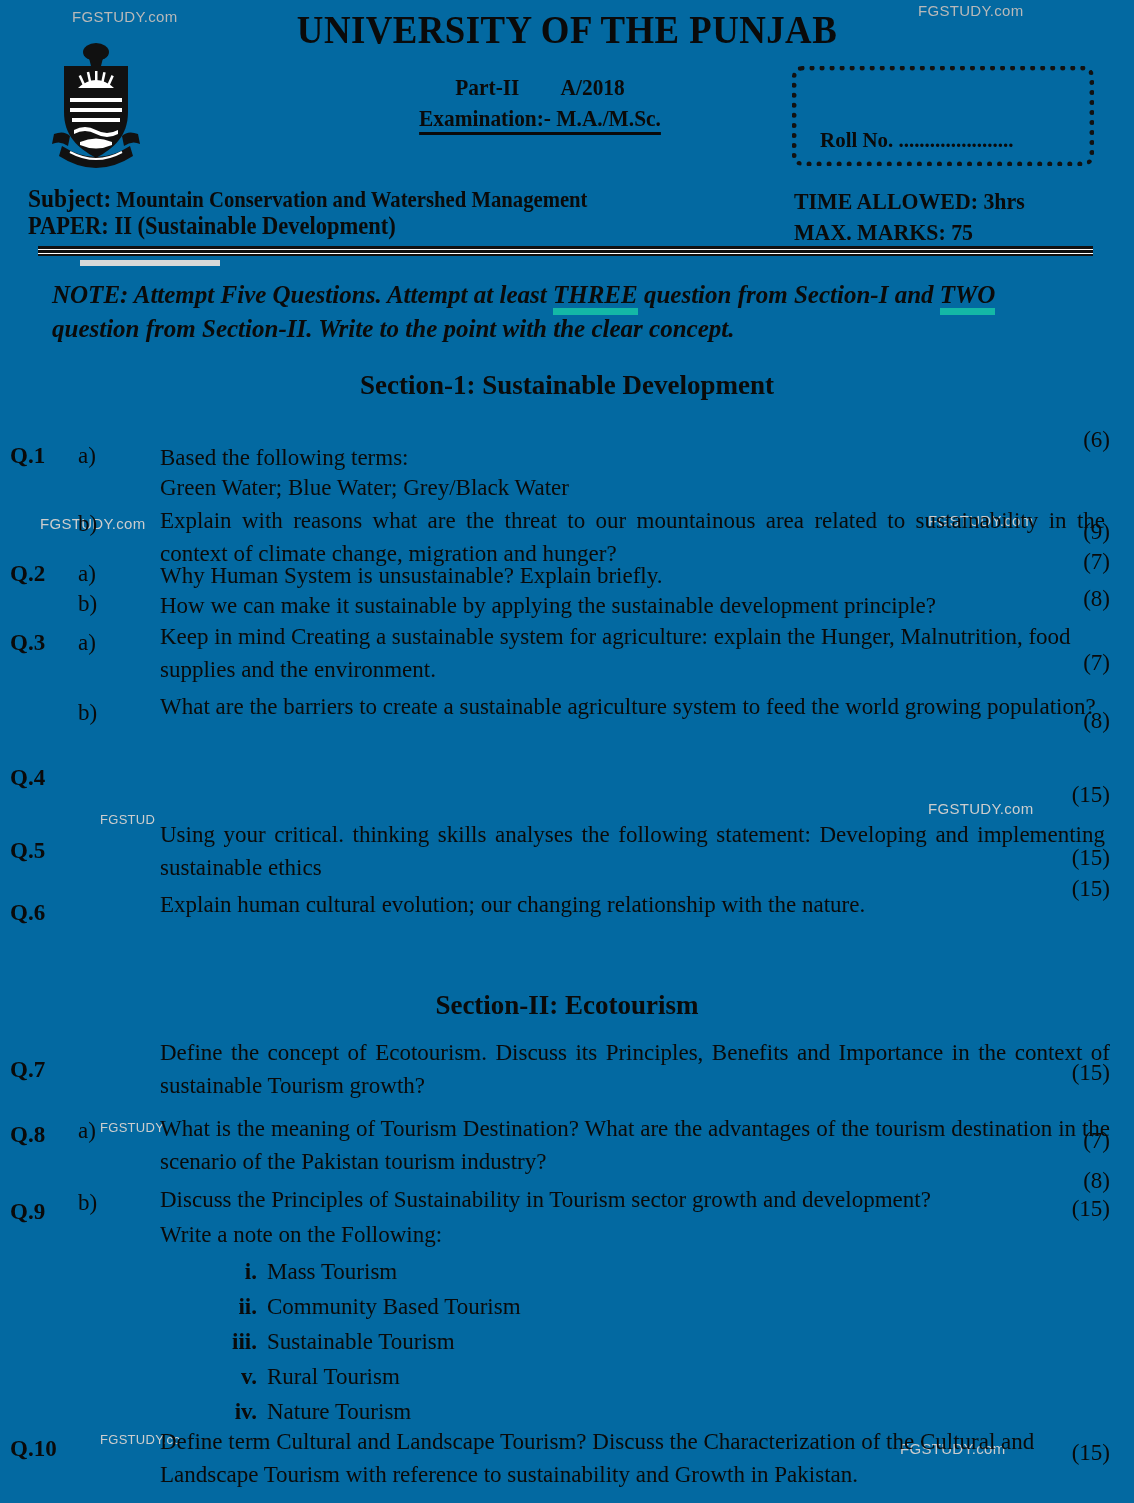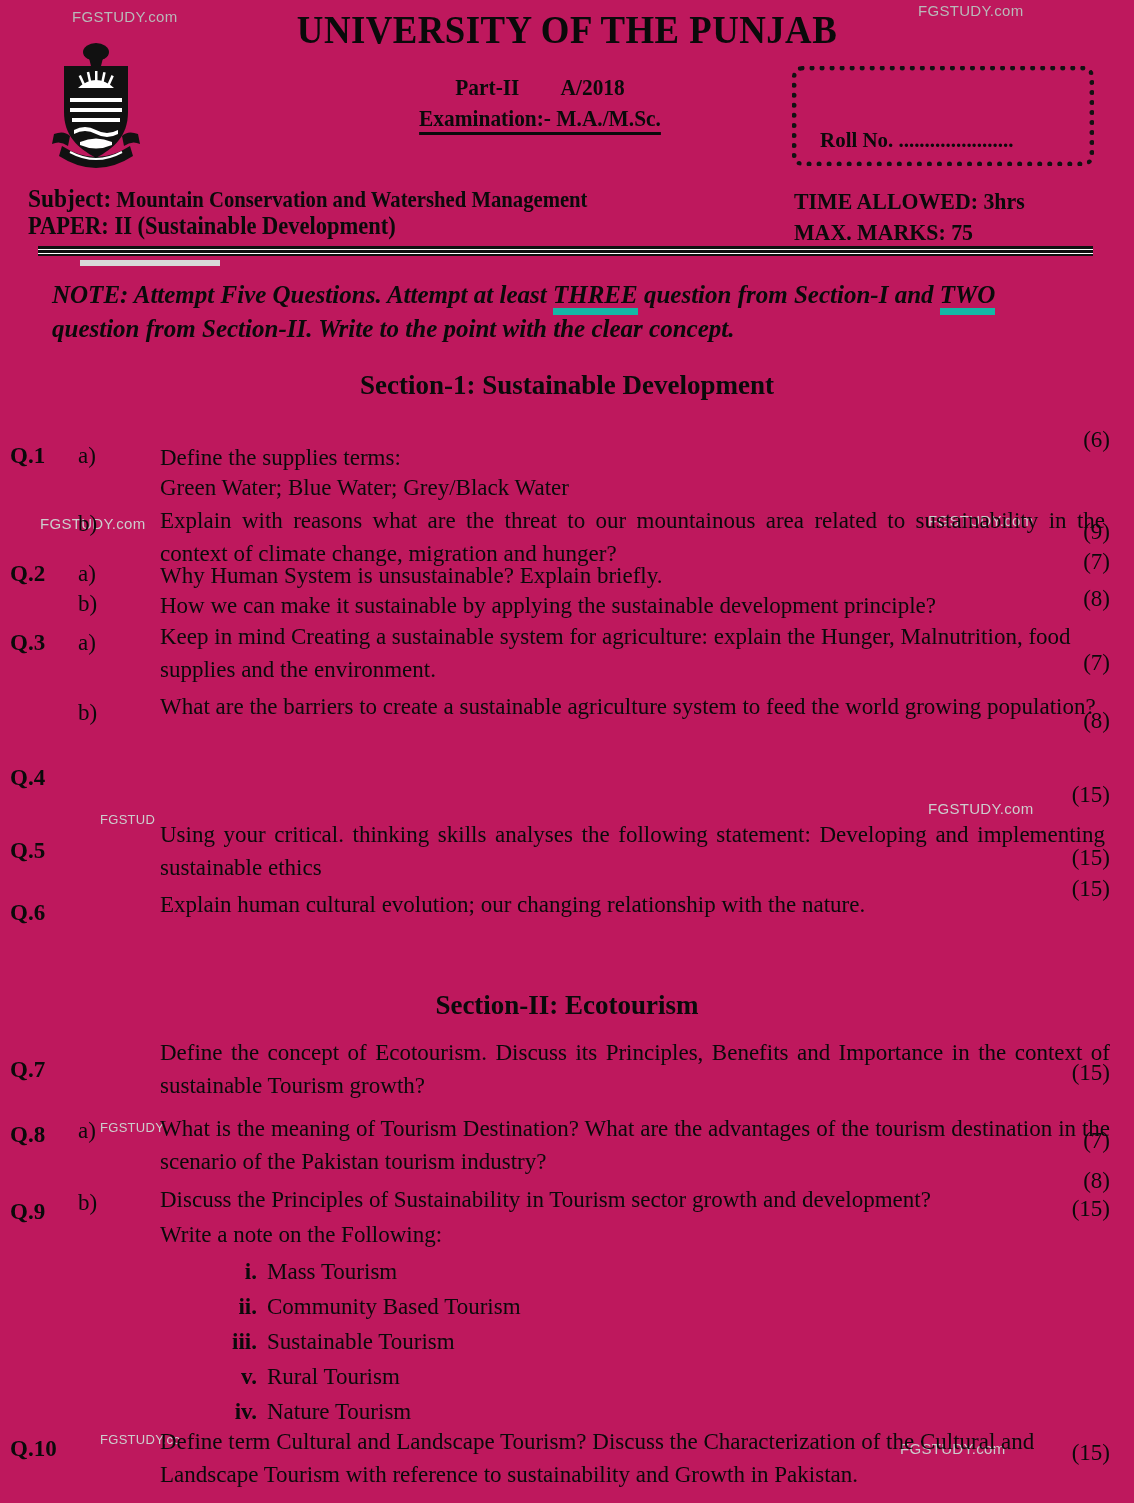--- a/index.html
+++ b/index.html
@@ -8,21 +8,21 @@
     background: #ffffff;
   }
   body {
     font-family: "Liberation Serif", serif;
     color: #0a0a0a;
   }
   #page {
     position: relative;
     width: 1134px;
     height: 1503px;
-    background: #be185d;
+    background: #0369a1;
     overflow: hidden;
   }
 
   
   .wm {
     position: absolute;
     font-family: "Liberation Sans", sans-serif;
     color: #b9b9b9;
     font-size: 15px;
     letter-spacing: .3px;
@@ -300,21 +300,21 @@
   <div class="rule-ghost"></div>
 
   <div class="note">
     <span>NOTE: Attempt Five Questions. Attempt at least </span><u>THREE</u><span> question from Section-I and </span><u>TWO</u><span> question from Section-II. Write to the point with the clear concept.</span>
   </div>
 
   <div class="section-head" id="sec1-head">Section-1: Sustainable Development</div>
 
   <div class="qnum" style="top:443px;">Q.1</div>
   <div class="qsub" style="top:443px;">a)</div>
-  <div class="qbody nojust" style="top:441px;">Define the supplies terms:</div>
+  <div class="qbody nojust" style="top:441px;">Based the following terms:</div>
   <div class="marks" style="top:427px;">(6)</div>
   <div class="qbody nojust" style="top:471px;">Green Water; Blue Water; Grey/Black Water</div>
 
   <div class="qsub" style="top:511px;">b)</div>
   <div class="qbody" style="top:504px; width:945px;">Explain with reasons what are the threat to our mountainous area related to sustainability in the context of climate change, migration and hunger?</div>
   <div class="marks" style="top:519px;">(9)</div>
 
   <div class="marks" style="top:549px;">(7)</div>
   <div class="qnum" style="top:561px;">Q.2</div>
   <div class="qsub" style="top:561px;">a)</div>

